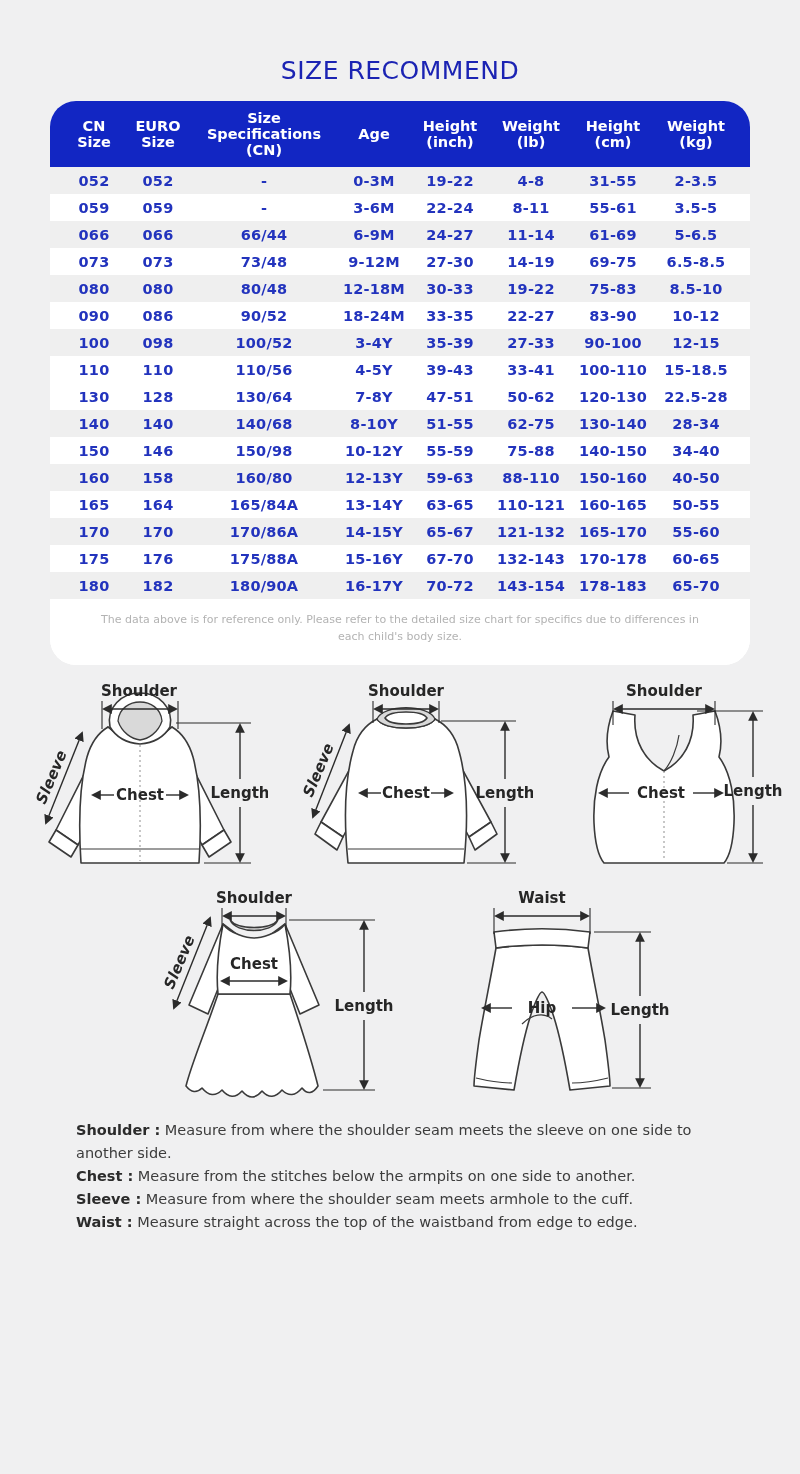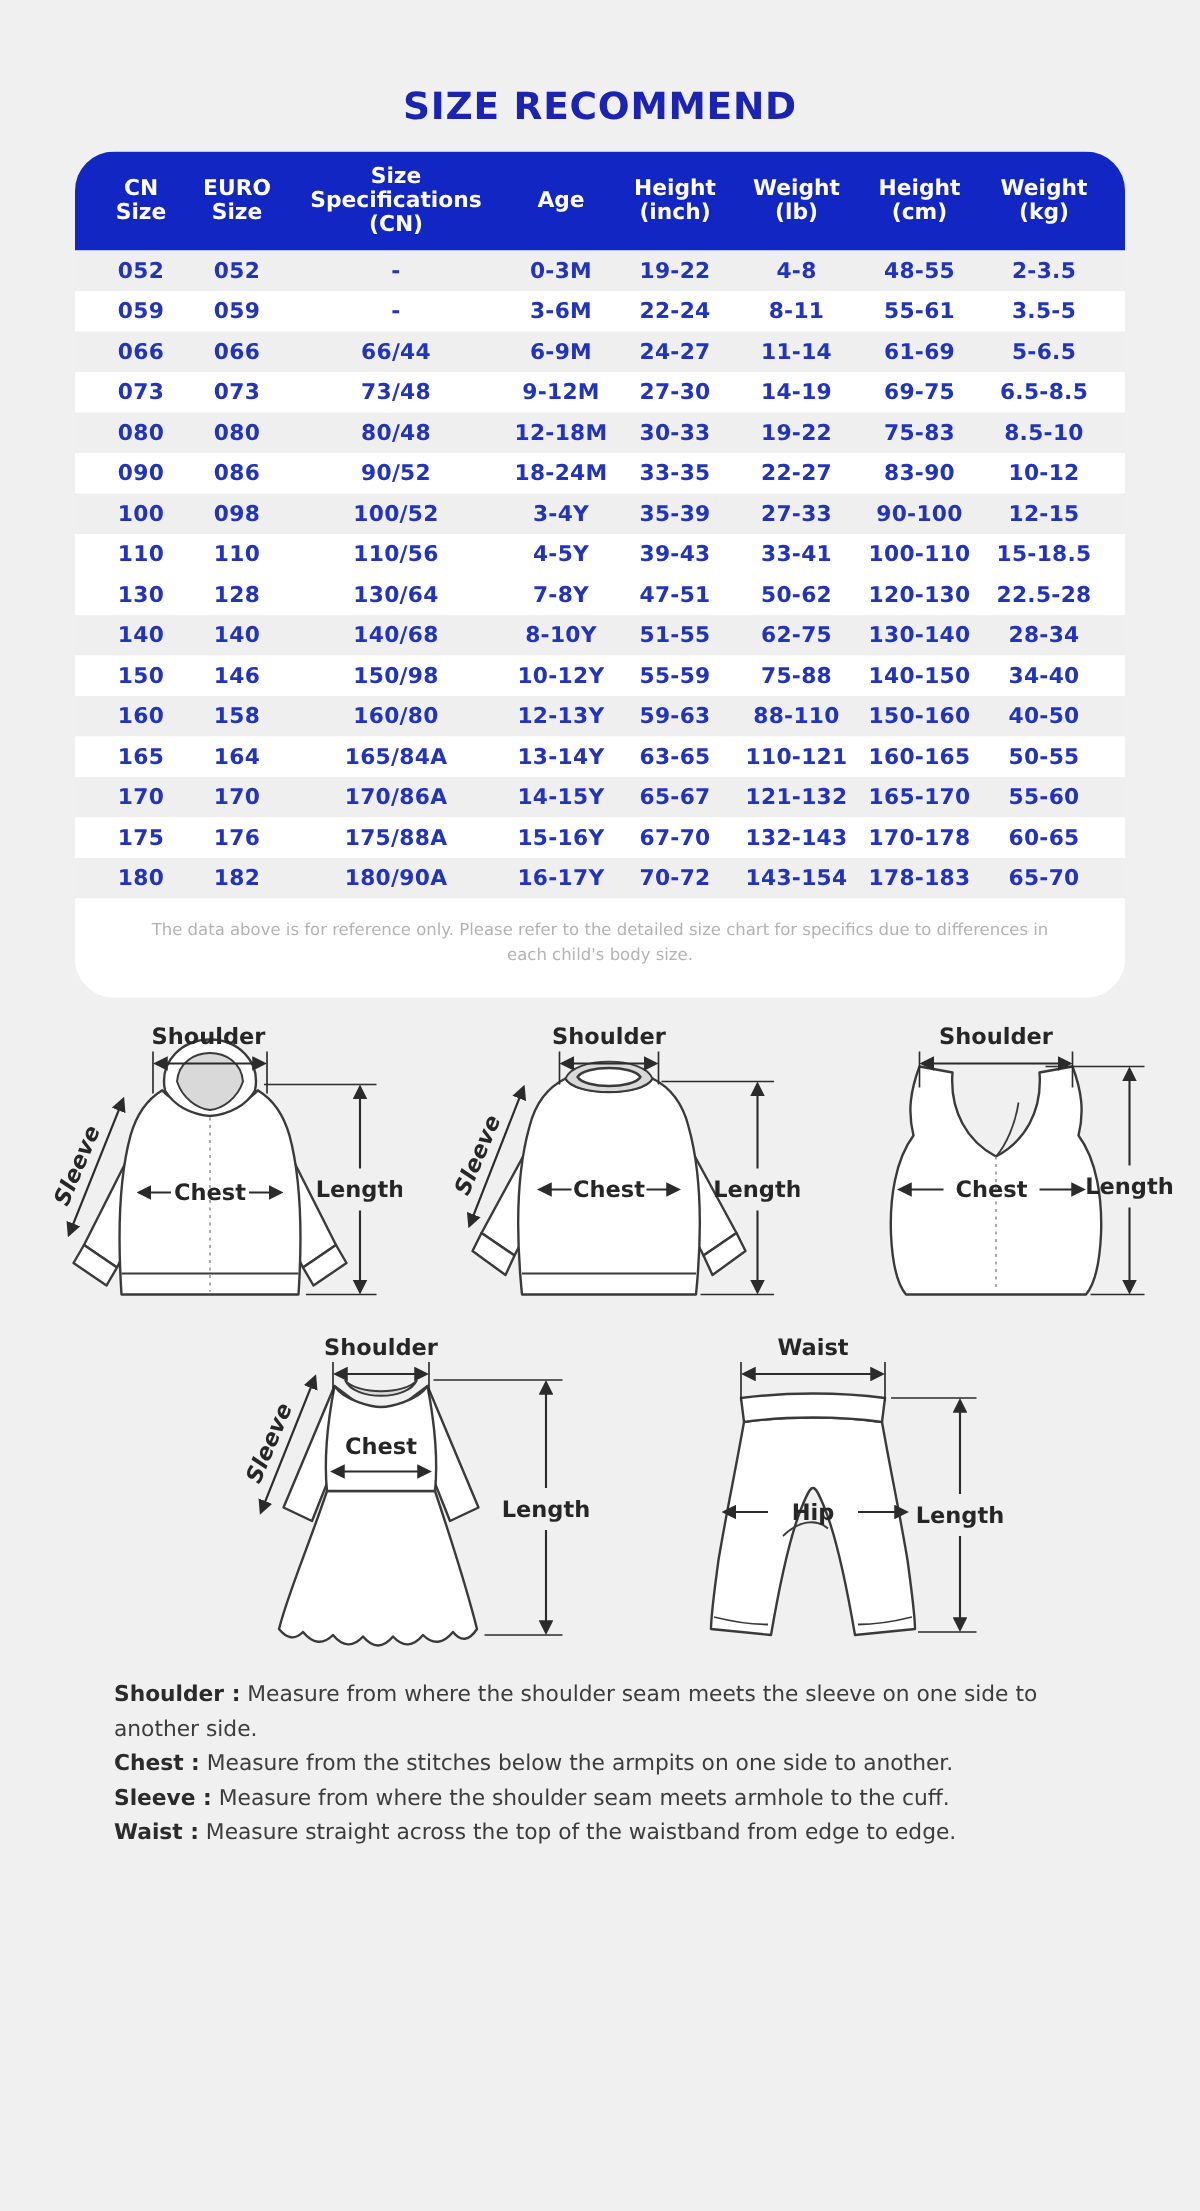--- a/index.html
+++ b/index.html
@@ -4,21 +4,21 @@
 <style>
   * { margin:0; padding:0; box-sizing:border-box; }
   html,body { width:800px; }
   body {
     width:800px; height:1474px; overflow:hidden;
     background:#f0f0f1;
     font-family:"DejaVu Sans","Liberation Sans",sans-serif;
   }
   .page-title {
     text-align:center; margin-top:56px;
-    font-size:25px; font-weight:700; letter-spacing:.5px;
+    font-size:25px; font-weight:400; letter-spacing:.5px;
     color:#1b23b3;
   }
   
   .size-table {
     width:700px; margin:16px auto 0;
     background:#fff; border-radius:26px; overflow:hidden;
   }
   .trow {
     display:grid;
     grid-template-columns:64px 64px 148px 72px 80px 82px 82px 84px;
@@ -90,21 +90,21 @@
 (kg)</div>
     </div>
   <div>
       <div class="trow drow odd">
         <div class="tcell">052</div>
         <div class="tcell">052</div>
         <div class="tcell">-</div>
         <div class="tcell">0-3M</div>
         <div class="tcell">19-22</div>
         <div class="tcell">4-8</div>
-        <div class="tcell">48-55</div>
+        <div class="tcell">31-55</div>
         <div class="tcell">2-3.5</div>
       </div>
       <div class="trow drow even">
         <div class="tcell">059</div>
         <div class="tcell">059</div>
         <div class="tcell">-</div>
         <div class="tcell">3-6M</div>
         <div class="tcell">22-24</div>
         <div class="tcell">8-11</div>
         <div class="tcell">55-61</div>

